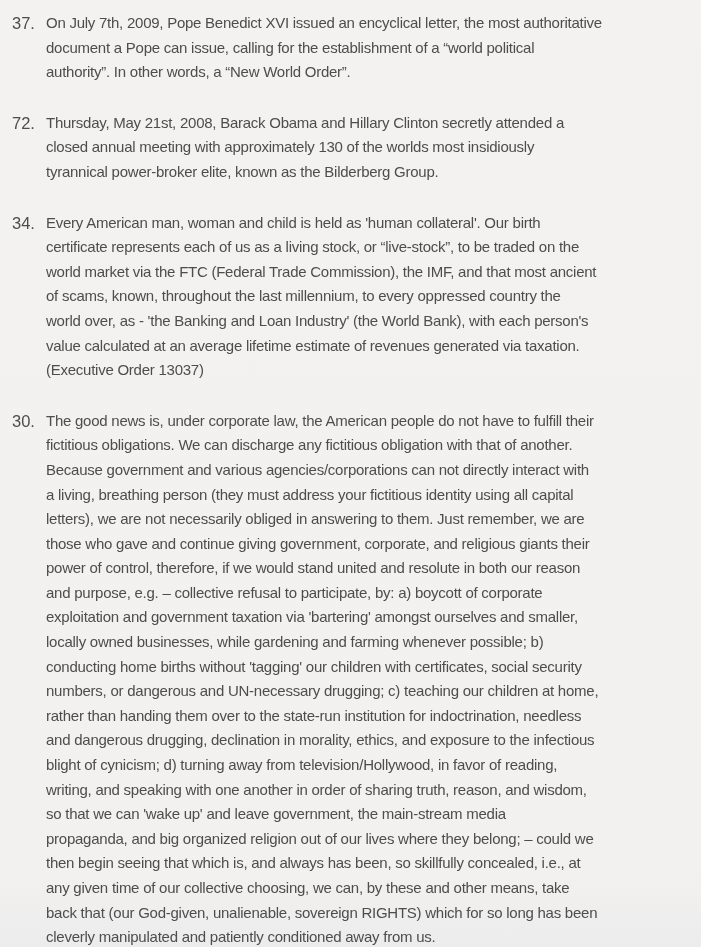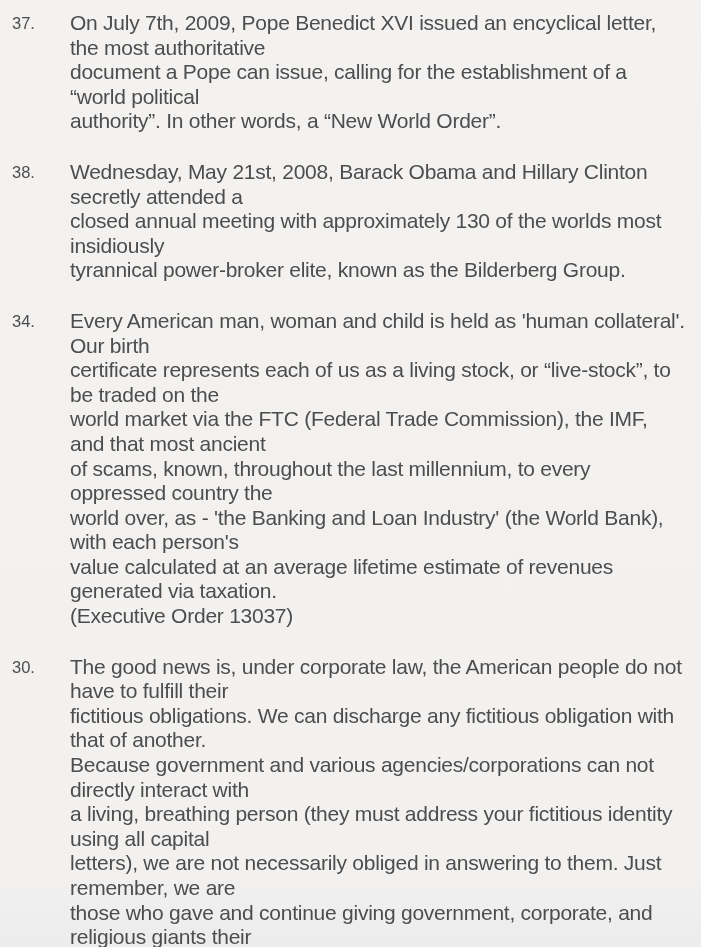--- a/index.html
+++ b/index.html
@@ -29,43 +29,42 @@
     justify-content: flex-end;
   }
   .item-number {
     flex: 0 0 34px;
     font-size: 16.5px;
     line-height: 24.6px;
     color: #4d4d4d;
   }
   .item-text {
     flex: 1 1 auto;
-    font-size: 21px;
+    font-size: 15px;
     line-height: 24.6px;
     letter-spacing: -0.25px;
     color: #4d4d4d;
     white-space: pre-line;
-    margin-left: 24px;
   }
 </style>
 </head>
 <body>
 
 <div class="page">
 
   <div class="list-item">
     <span class="item-number">37.</span>
     <span class="item-text">On July 7th, 2009, Pope Benedict XVI issued an encyclical letter, the most authoritative
 document a Pope can issue, calling for the establishment of a “world political
 authority”. In other words, a “New World Order”.</span>
   </div>
 
   <div class="list-item">
-    <span class="item-number">38.</span>
-    <span class="item-text">Wednesday, May 21st, 2008, Barack Obama and Hillary Clinton secretly attended a
+    <span class="item-number">72.</span>
+    <span class="item-text">Thursday, May 21st, 2008, Barack Obama and Hillary Clinton secretly attended a
 closed annual meeting with approximately 130 of the worlds most insidiously
 tyrannical power-broker elite, known as the Bilderberg Group.</span>
   </div>
 
   <div class="list-item">
     <span class="item-number">34.</span>
     <span class="item-text">Every American man, woman and child is held as 'human collateral'. Our birth
 certificate represents each of us as a living stock, or “live-stock”, to be traded on the
 world market via the FTC (Federal Trade Commission), the IMF, and that most ancient
 of scams, known, throughout the last millennium, to every oppressed country the

